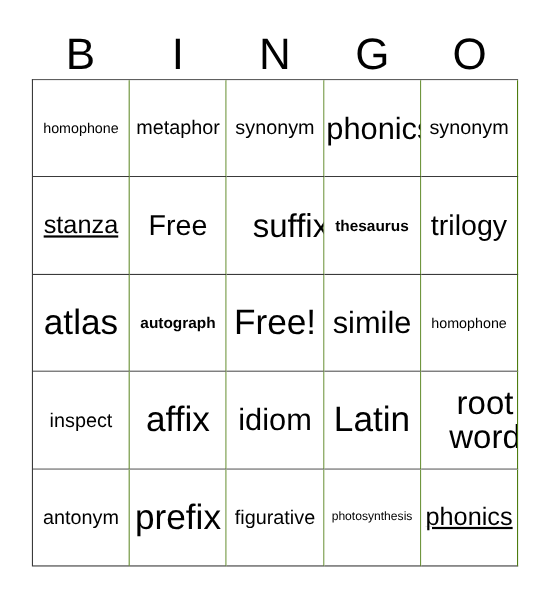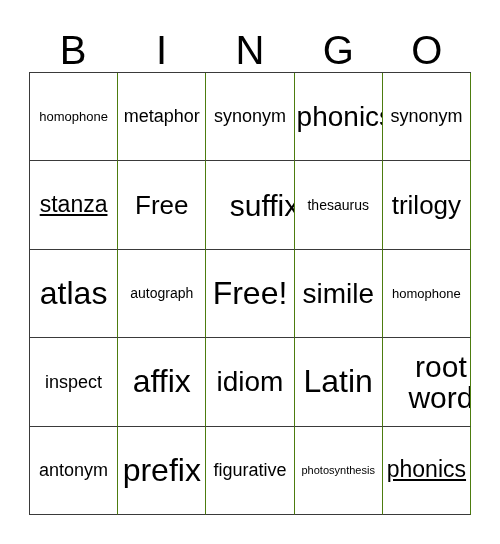--- a/index.html
+++ b/index.html
@@ -71,21 +71,21 @@
     display: block;
     width: 100%;
     line-height: 1.04;
     color: #000;
     white-space: normal;
     word-break: normal;
   }
   
   .fs-xs   { font-size: 11px; }
   .fs-sm   { font-size: 13px; }
-  .fs-sm2  { font-size: 14px; }
+  .fs-sm2  { font-size: 14px; font-weight: bold; }
   .fs-md2  { font-size: 18px; }
   .fs-lg2  { font-size: 23px; text-decoration: underline; }
   .fs-xl   { font-size: 26px; }
   .fs-xl2  { font-size: 28px; }
   .fs-xxl  { font-size: 30px; margin-left: 29px; }
   .fs-xxl2 { font-size: 32px; }
   .fs-huge { font-size: 32px; }
 </style>
 </head>
 <body>

